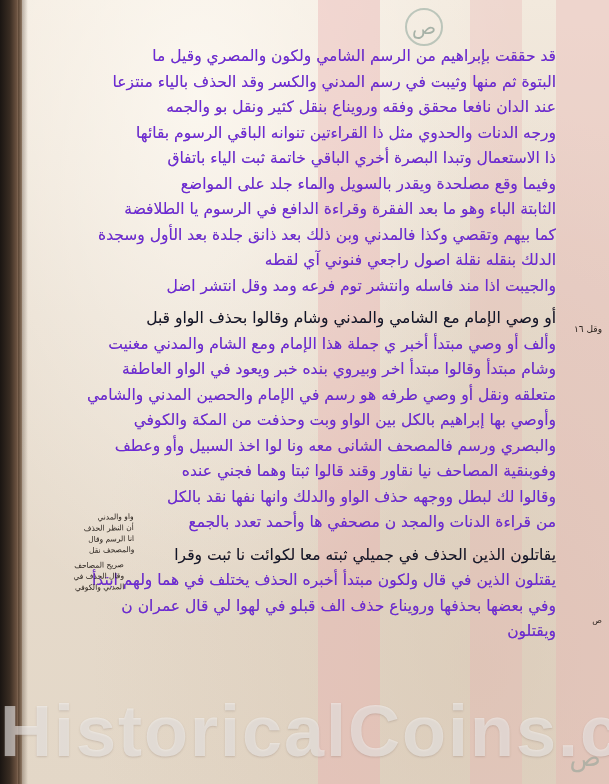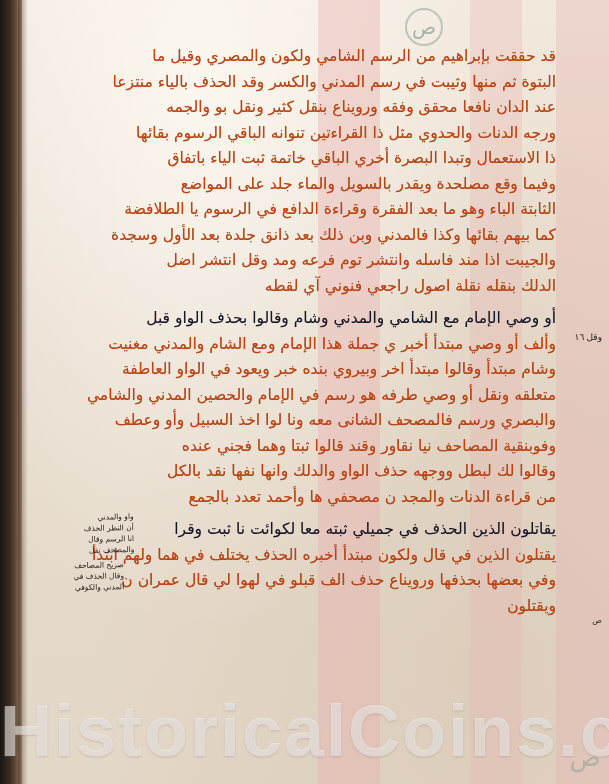--- a/index.html
+++ b/index.html
@@ -101,21 +101,21 @@
     left: 48px; top: 44px;
     width: 508px;
     direction: rtl;
     text-align: justify;
   }
 
   .line {
     font-family: "DejaVu Sans", sans-serif;
     font-size: 15.5px;
     line-height: 25.5px;
-    color: #c2410c;
+    color: #6d28d9;
     white-space: nowrap;
     overflow: hidden;
     letter-spacing: -0.3px;
     text-shadow: 0 0 0.4px rgba(20,15,10,0.35);
   }
   .line.rubric {
     color: #0f172a;
     text-shadow: 0 0 0.5px rgba(150,50,40,0.4);
   }
 
@@ -142,25 +142,24 @@
     width: 96px;
     transform: rotate(-1deg);
   }
   .mn-right-top {
     left: 588px; top: 165px;
     width: 44px;
     font-size: 10px;
     line-height: 12px;
   }
   .mn-right-mid {
-    left: 556px; top: 331px;
+    left: 556px; top: 323px;
     width: 46px;
     font-size: 9px;
     line-height: 12px;
-    font-family: Liberation Serif, serif;
   }
   .mn-right-low {
     left: 556px; top: 615px;
     width: 46px;
     font-size: 8px;
     line-height: 12px;
   }
 </style>
 </head>
 <body>
@@ -183,28 +182,29 @@
   </div>
 
   <div class="textblock">
     <div class="line">قد حققت بإبراهيم من الرسم الشامي ولكون والمصري وقيل ما</div>
     <div class="line">البتوة ثم منها وثيبت في رسم المدني والكسر وقد الحذف بالياء منتزعا</div>
     <div class="line">عند الدان نافعا محقق وفقه ورويناع بنقل كثير ونقل بو والجمه</div>
     <div class="line">ورجه الدنات والحدوي مثل ذا القراءتين تنوانه الباقي الرسوم بقائها</div>
     <div class="line">ذا الاستعمال وتبدا البصرة أخري الباقي خاتمة ثبت الياء باتفاق</div>
     <div class="line">وفيما وقع مصلحدة ويقدر بالسويل والماء جلد على المواضع</div>
     <div class="line">الثابتة الباء وهو ما بعد الفقرة وقراءة الدافع في الرسوم يا الطلافضة</div>
-    <div class="line">كما بيهم بقائها وكذا فالمدني وبن ذلك بعد ذانق جلدة بعد الأول وسجدة</div>
+    <div class="line">كما بيهم وتقصي وكذا فالمدني وبن ذلك بعد ذانق جلدة بعد الأول وسجدة</div>
+    <div class="line">الدلك بنقله نقلة اصول راجعي فنوني آي لقطه</div>
     <div class="line">والجيبت اذا مند فاسله وانتشر توم فرعه ومد وقل انتشر اضل</div>
-    <div class="line">الدلك بنقله نقلة اصول راجعي فنوني آي لقطه</div>
     <div class="gap"></div>
     <div class="line rubric">أو وصي الإمام مع الشامي والمدني وشام وقالوا بحذف الواو قبل</div>
     <div class="line">وألف أو وصي مبتدأ أخبر ي جملة هذا الإمام ومع الشام والمدني مغنيت</div>
     <div class="line">وشام مبتدأ وقالوا مبتدأ اخر وبيروي بنده خبر ويعود في الواو العاطفة</div>
     <div class="line">متعلقه ونقل أو وصي طرفه هو رسم في الإمام والحصين المدني والشامي</div>
+    <div class="line">وأوصي بها إبراهيم بالكل بين الواو وبت وحذفت من المكة والكوفي</div>
     <div class="line">والبصري ورسم فالمصحف الشانى معه ونا لوا اخذ السبيل وأو وعطف</div>
     <div class="line">وفوبنقية المصاحف نيا نقاور وقند قالوا ثبتا وهما فجني عنده</div>
     <div class="line">وقالوا لك لبطل ووجهه حذف الواو والدلك وانها نفها نقد بالكل</div>
     <div class="line">من قراءة الدنات والمجد ن مصحفي ها وأحمد تعدد بالجمع</div>
     <div class="gap"></div>
     <div class="line rubric">يقاتلون الذين الحذف في جميلي ثبته معا لكوائت نا ثبت وقرا</div>
     <div class="line">يقتلون الذين في قال ولكون مبتدأ أخبره الحذف يختلف في هما ولهم ابتدأ</div>
     <div class="line">وفي بعضها بحذفها ورويناع حذف الف قبلو في لهوا لي قال عمران ن</div>
     <div class="line">ويقتلون</div>
   </div>

